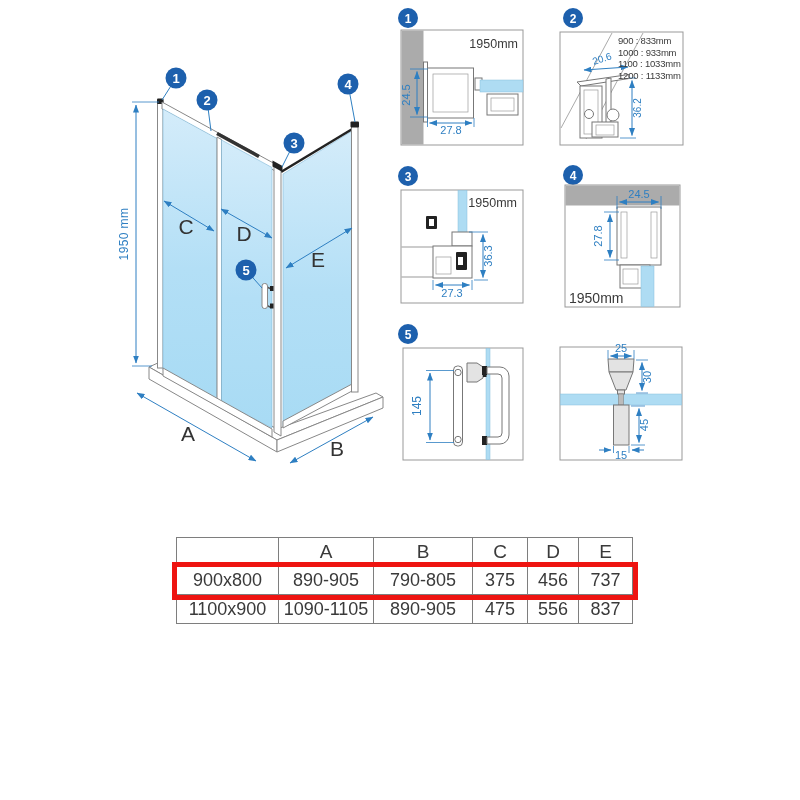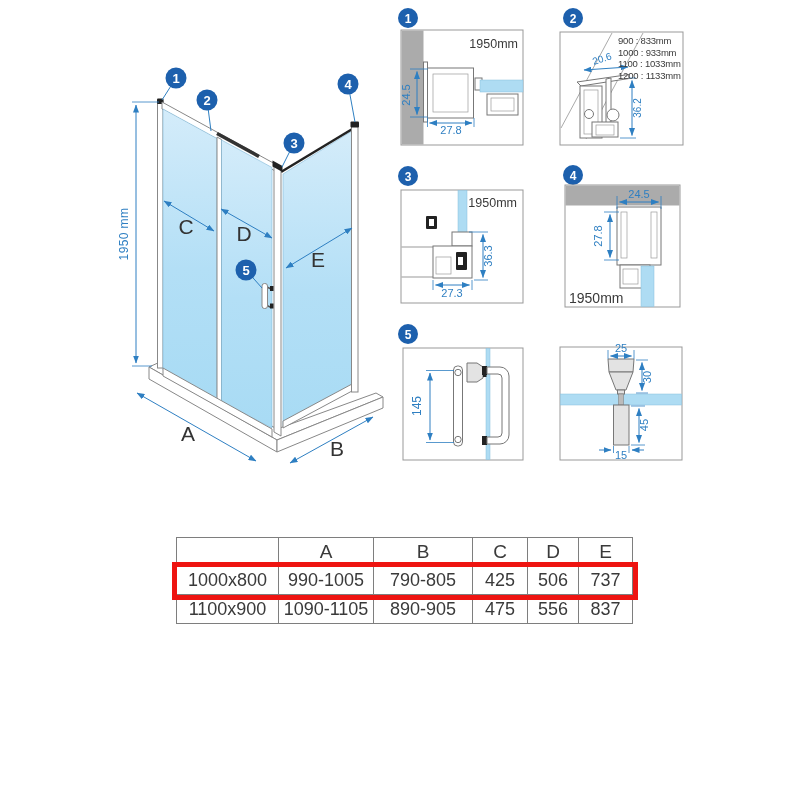--- a/index.html
+++ b/index.html
@@ -296,25 +296,25 @@
         <th></th>
         <th>A</th>
         <th>B</th>
         <th>C</th>
         <th>D</th>
         <th>E</th>
       </tr>
     </thead>
     <tbody>
       <tr>
-        <td>1000x800</td>
-        <td>990-1005</td>
+        <td>900x800</td>
+        <td>890-905</td>
         <td>790-805</td>
-        <td>425</td>
-        <td>506</td>
+        <td>375</td>
+        <td>456</td>
         <td>737</td>
       </tr>
       <tr>
         <td>1100x900</td>
         <td>1090-1105</td>
         <td>890-905</td>
         <td>475</td>
         <td>556</td>
         <td>837</td>
       </tr>

